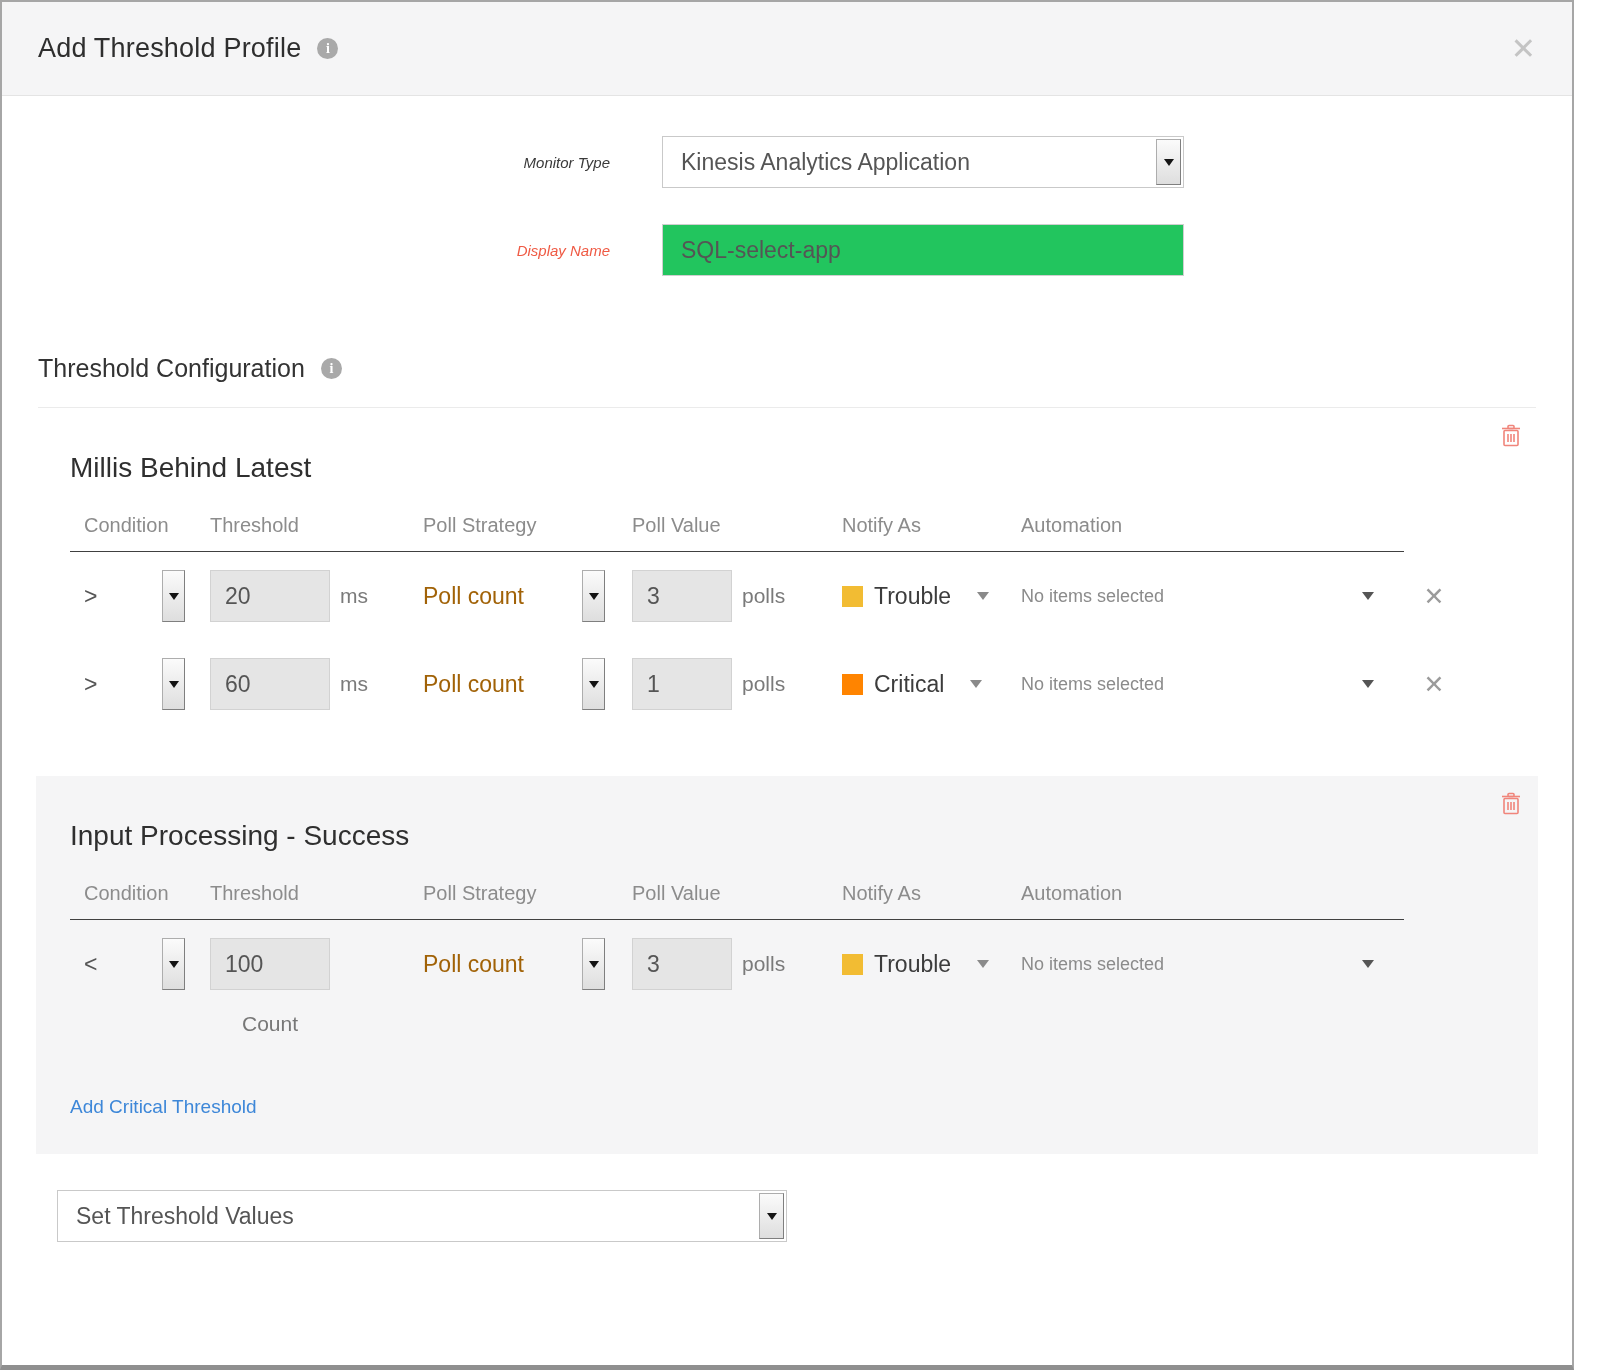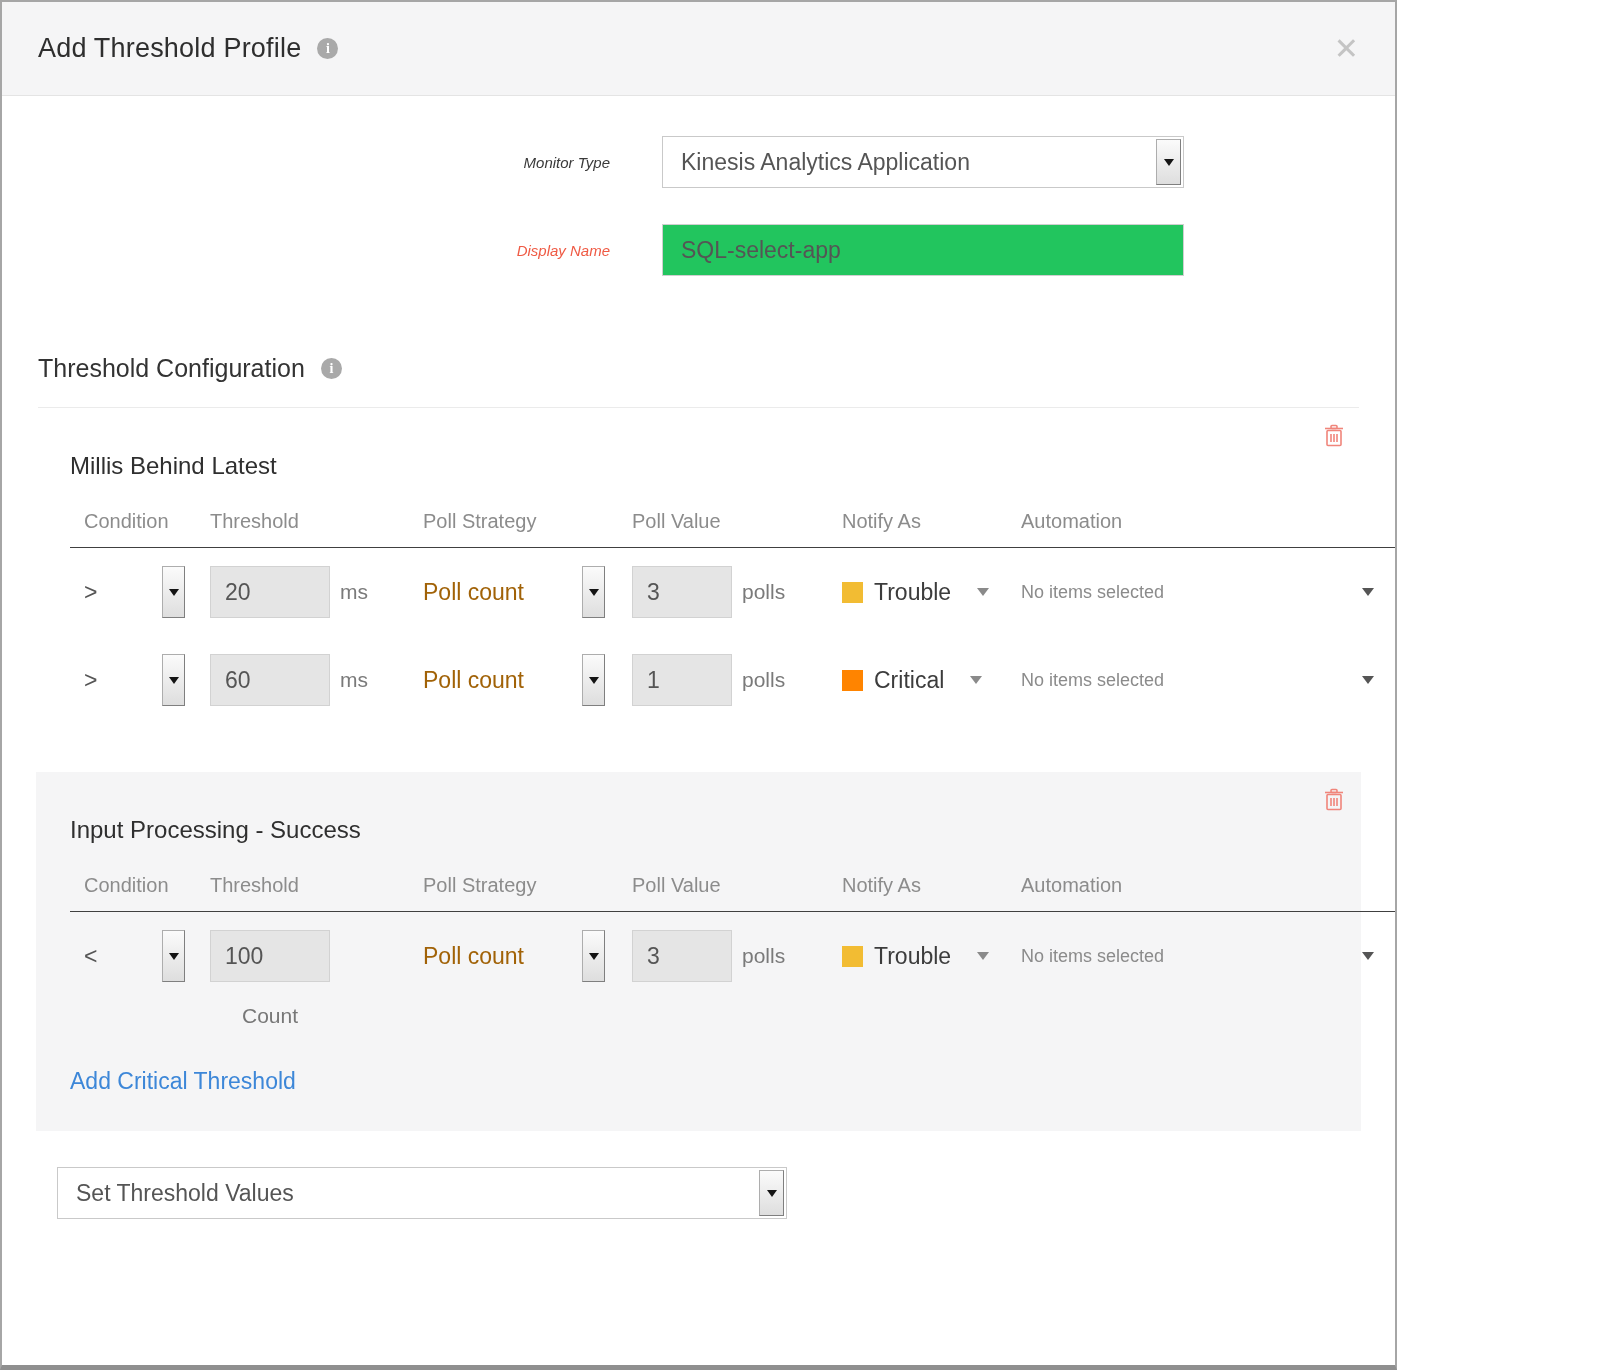--- a/index.html
+++ b/index.html
@@ -1,20 +1,20 @@
 <!DOCTYPE html>
 <html><head>
 <meta charset="utf-8">
 <style>
   * { box-sizing: border-box; margin: 0; padding: 0; }
   html,body { background:#fff; }
   body { font-family: "Liberation Sans", sans-serif; width:1600px; }
 
   .dialog {
-    width:1397px; height:1370px;
+    width:1574px; height:1370px;
     border:2px solid #a6a6a6; border-bottom:5px solid #8f8f8f;
     display:flex; flex-direction:column; background:#fff; overflow:hidden;
   }
 
   
   .dlg-header {
     height:94px; flex:0 0 94px; background:#f5f5f6; border-bottom:1px solid #e4e4e4;
     display:flex; align-items:center; padding:0 36px;
   }
   .dlg-title { font-size:27px; color:#2e2e2e; letter-spacing:.2px; }
@@ -53,21 +53,21 @@
   }
 
   
   .tc-heading-wrap { padding:0 36px; margin-top:42px; }
   .tc-heading-line { display:flex; align-items:center; }
   .tc-heading { font-size:25px; color:#333; }
   .tc-rule { border:none; border-top:1px solid #ebebeb; margin-top:24px; }
 
   .t-section { margin:0 34px; position:relative; padding:44px 34px 30px 34px; }
   .t-section.gray { background:#f5f5f6; margin-top:18px; padding-bottom:36px; }
-  .t-section-title { font-size:24px; color:#2f2f2f; margin-bottom:30px; }
+  .t-section-title { font-size:28px; color:#2f2f2f; margin-bottom:30px; }
 
   .trash-btn { position:absolute; top:16px; right:16px; color:#f0857b; cursor:pointer; line-height:0; }
 
   .t-grid { display:grid; grid-template-columns:140px 213px 209px 210px 179px 383px 60px; align-items:center; }
   .t-grid.head .hcell {
     font-size:20px; color:#8c8c8c; padding-bottom:14px; border-bottom:1px solid #404040;
   }
   .t-grid.head .hcell.first { padding-left:14px; }
   .t-grid.head .hcell.nub { border-bottom:none; }
   .t-grid.body { padding:18px 0; }
@@ -91,21 +91,21 @@
   .swatch { width:21px; height:21px; flex:0 0 21px; }
   .notify-label { font-size:23px; color:#3c3c3c; margin-left:11px; }
   .caret-gray { width:0; height:0; border-left:6px solid transparent; border-right:6px solid transparent; border-top:8px solid #8a8a8a; margin-left:26px; cursor:pointer; }
   .cell-auto { justify-content:space-between; padding-right:30px; font-size:18px; color:#8b8b8b; }
   .caret-dark { width:0; height:0; border-left:6px solid transparent; border-right:6px solid transparent; border-top:8px solid #555; cursor:pointer; }
   .row-remove { font-size:25px; color:#9b9b9b; cursor:pointer; text-align:center; }
 
   .th-stack { display:flex; flex-direction:column; }
   .th-caption { width:120px; text-align:center; font-size:21px; color:#777; margin-top:22px; }
 
-  .add-link { display:inline-block; margin-top:22px; font-size:23px; color:#3d87d8; cursor:pointer; text-decoration:none; }
+  .add-link { display:inline-block; margin-top:42px; font-size:19px; color:#3d87d8; cursor:pointer; text-decoration:none; }
 
   
   .bottom-select-wrap { padding:36px 0 0 55px; }
   .bottom-select { width:730px; }
 
   
   .dlg-footer { margin-top:auto; border-top:1px solid #e7e7e7; padding:26px 0 0 27px; height:131px; flex:0 0 131px; }
   .save-btn {
     font-size:23px; color:#222; background:#f4f4f4; border:1px solid #dedede;
     padding:13px 27px; cursor:pointer; font-family:"Liberation Sans", sans-serif;

